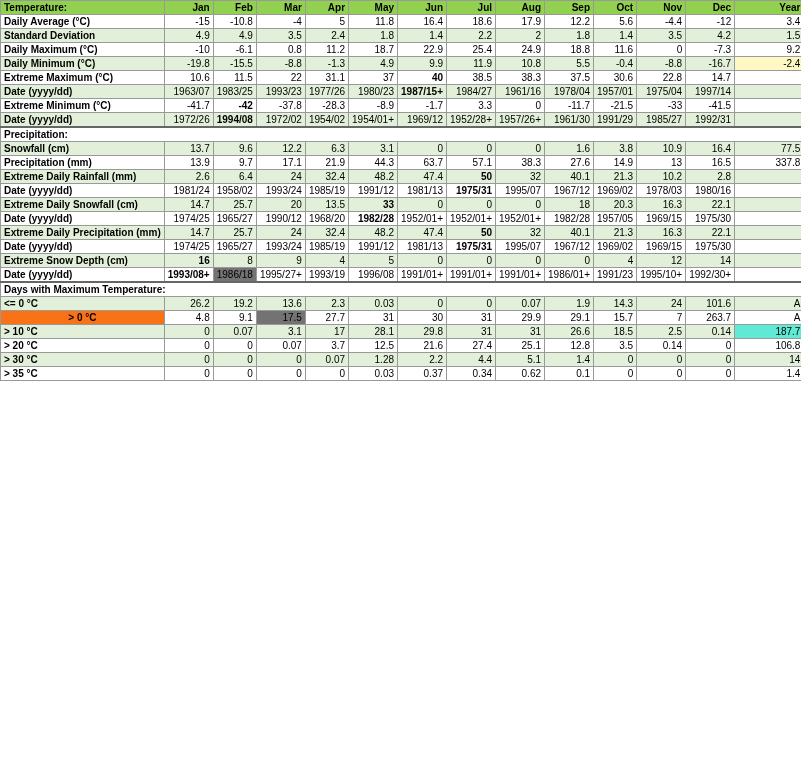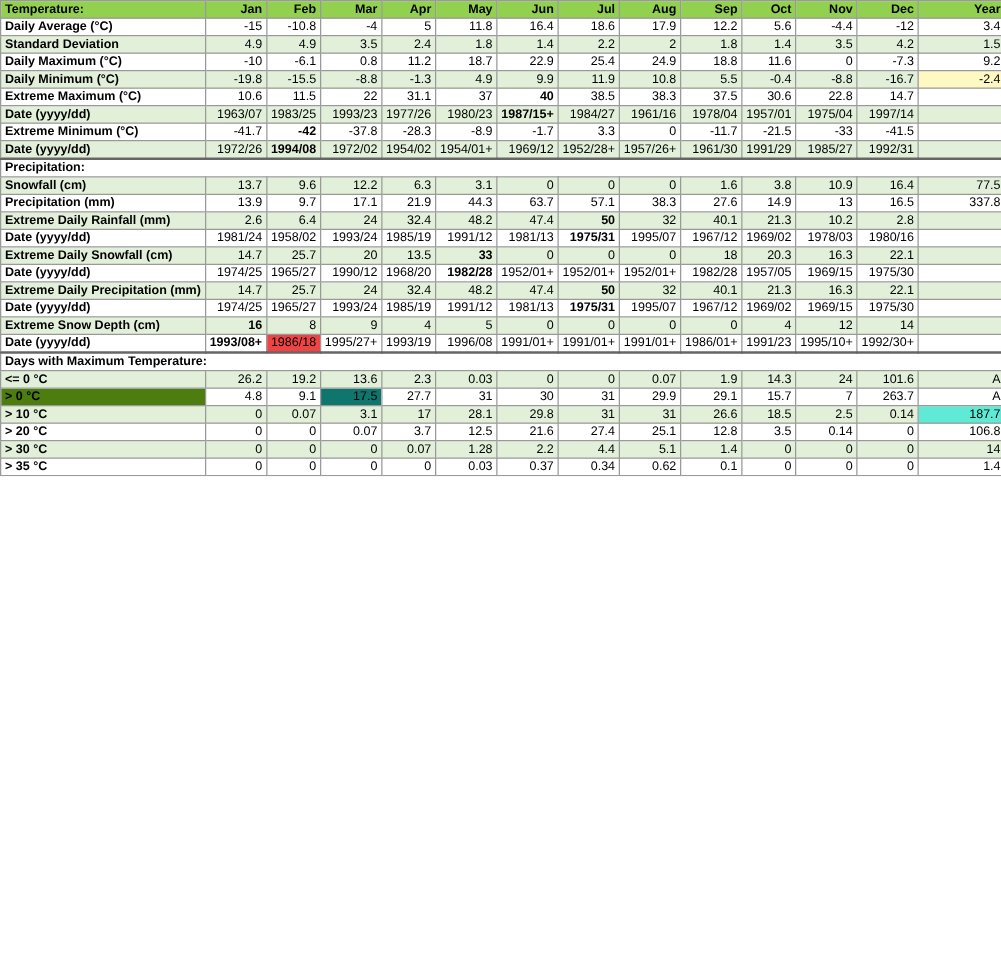--- a/index.html
+++ b/index.html
@@ -322,21 +322,21 @@
         <td style="background: rgb(226, 240, 217);">0</td>
         <td style="background: rgb(226, 240, 217);">4</td>
         <td style="background: rgb(226, 240, 217);">12</td>
         <td style="background: rgb(226, 240, 217);">14</td>
         <td style="background: rgb(226, 240, 217);"></td>
         <td style="background: rgb(226, 240, 217);"></td>
       </tr>
       <tr>
         <td class="label-col" style="background: rgb(255, 255, 255);">Date (yyyy/dd)</td>
         <td style="background: rgb(255, 255, 255); font-weight: bold;">1993/08+</td>
-        <td style="background: #ef4444; margin-top: 32px;">1986/18</td>
+        <td style="background: #737373; margin-top: 32px;">1986/18</td>
         <td style="background: rgb(255, 255, 255);">1995/27+</td>
         <td style="background: rgb(255, 255, 255);">1993/19</td>
         <td style="background: rgb(255, 255, 255);">1996/08</td>
         <td style="background: rgb(255, 255, 255);">1991/01+</td>
         <td style="background: rgb(255, 255, 255);">1991/01+</td>
         <td style="background: rgb(255, 255, 255);">1991/01+</td>
         <td style="background: rgb(255, 255, 255);">1986/01+</td>
         <td style="background: rgb(255, 255, 255);">1991/23</td>
         <td style="background: rgb(255, 255, 255);">1995/10+</td>
         <td style="background: rgb(255, 255, 255);">1992/30+</td>
@@ -356,24 +356,24 @@
         <td style="background: rgb(226, 240, 217);">0</td>
         <td style="background: rgb(226, 240, 217);">0</td>
         <td style="background: rgb(226, 240, 217);">0.07</td>
         <td style="background: rgb(226, 240, 217);">1.9</td>
         <td style="background: rgb(226, 240, 217);">14.3</td>
         <td style="background: rgb(226, 240, 217);">24</td>
         <td style="background: rgb(226, 240, 217);">101.6</td>
         <td style="background: rgb(226, 240, 217);">A</td>
       </tr>
       <tr>
-        <td class="label-col" style="background: #4d7c0f;">&gt; 0 °C</td>
+        <td class="label-col" style="background: #f97316; text-align: center;">&gt; 0 °C</td>
         <td style="background: rgb(255, 255, 255);">4.8</td>
         <td style="background: rgb(255, 255, 255);">9.1</td>
-        <td style="background: #0f766e;">17.5</td>
+        <td style="background: #737373;">17.5</td>
         <td style="background: rgb(255, 255, 255);">27.7</td>
         <td style="background: rgb(255, 255, 255);">31</td>
         <td style="background: rgb(255, 255, 255);">30</td>
         <td style="background: rgb(255, 255, 255);">31</td>
         <td style="background: rgb(255, 255, 255);">29.9</td>
         <td style="background: rgb(255, 255, 255);">29.1</td>
         <td style="background: rgb(255, 255, 255);">15.7</td>
         <td style="background: rgb(255, 255, 255);">7</td>
         <td style="background: rgb(255, 255, 255);">263.7</td>
         <td style="background: rgb(255, 255, 255);">A</td>

